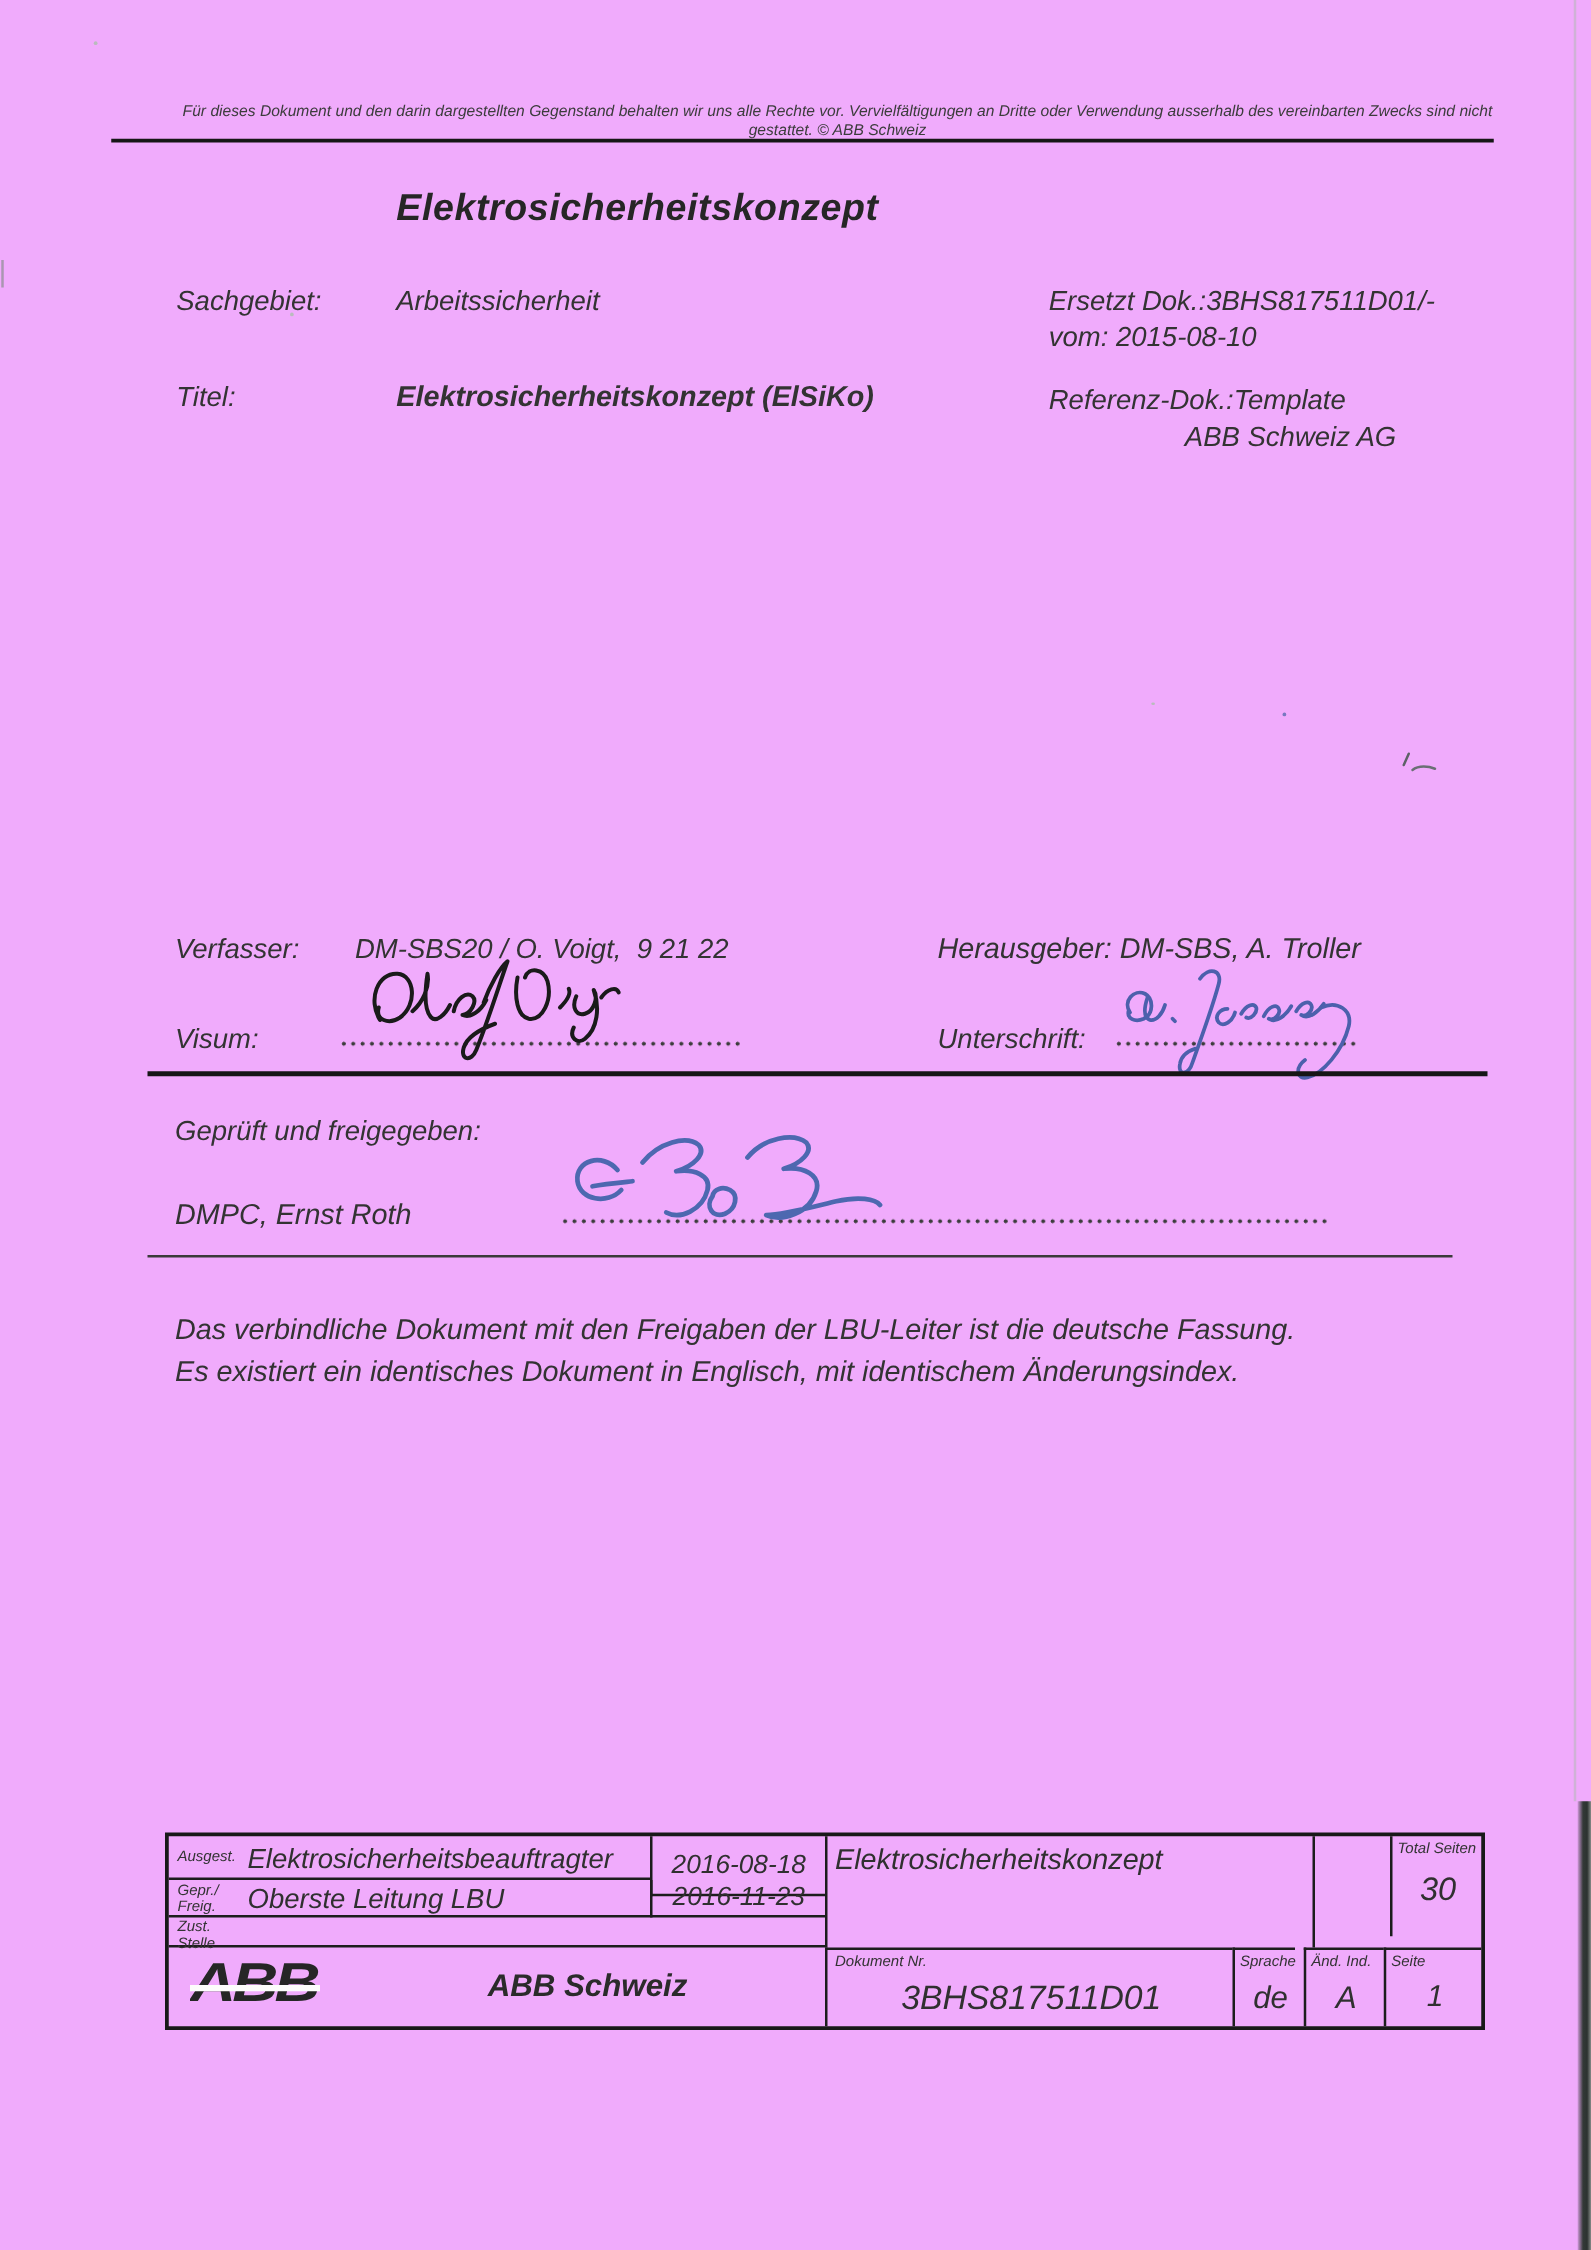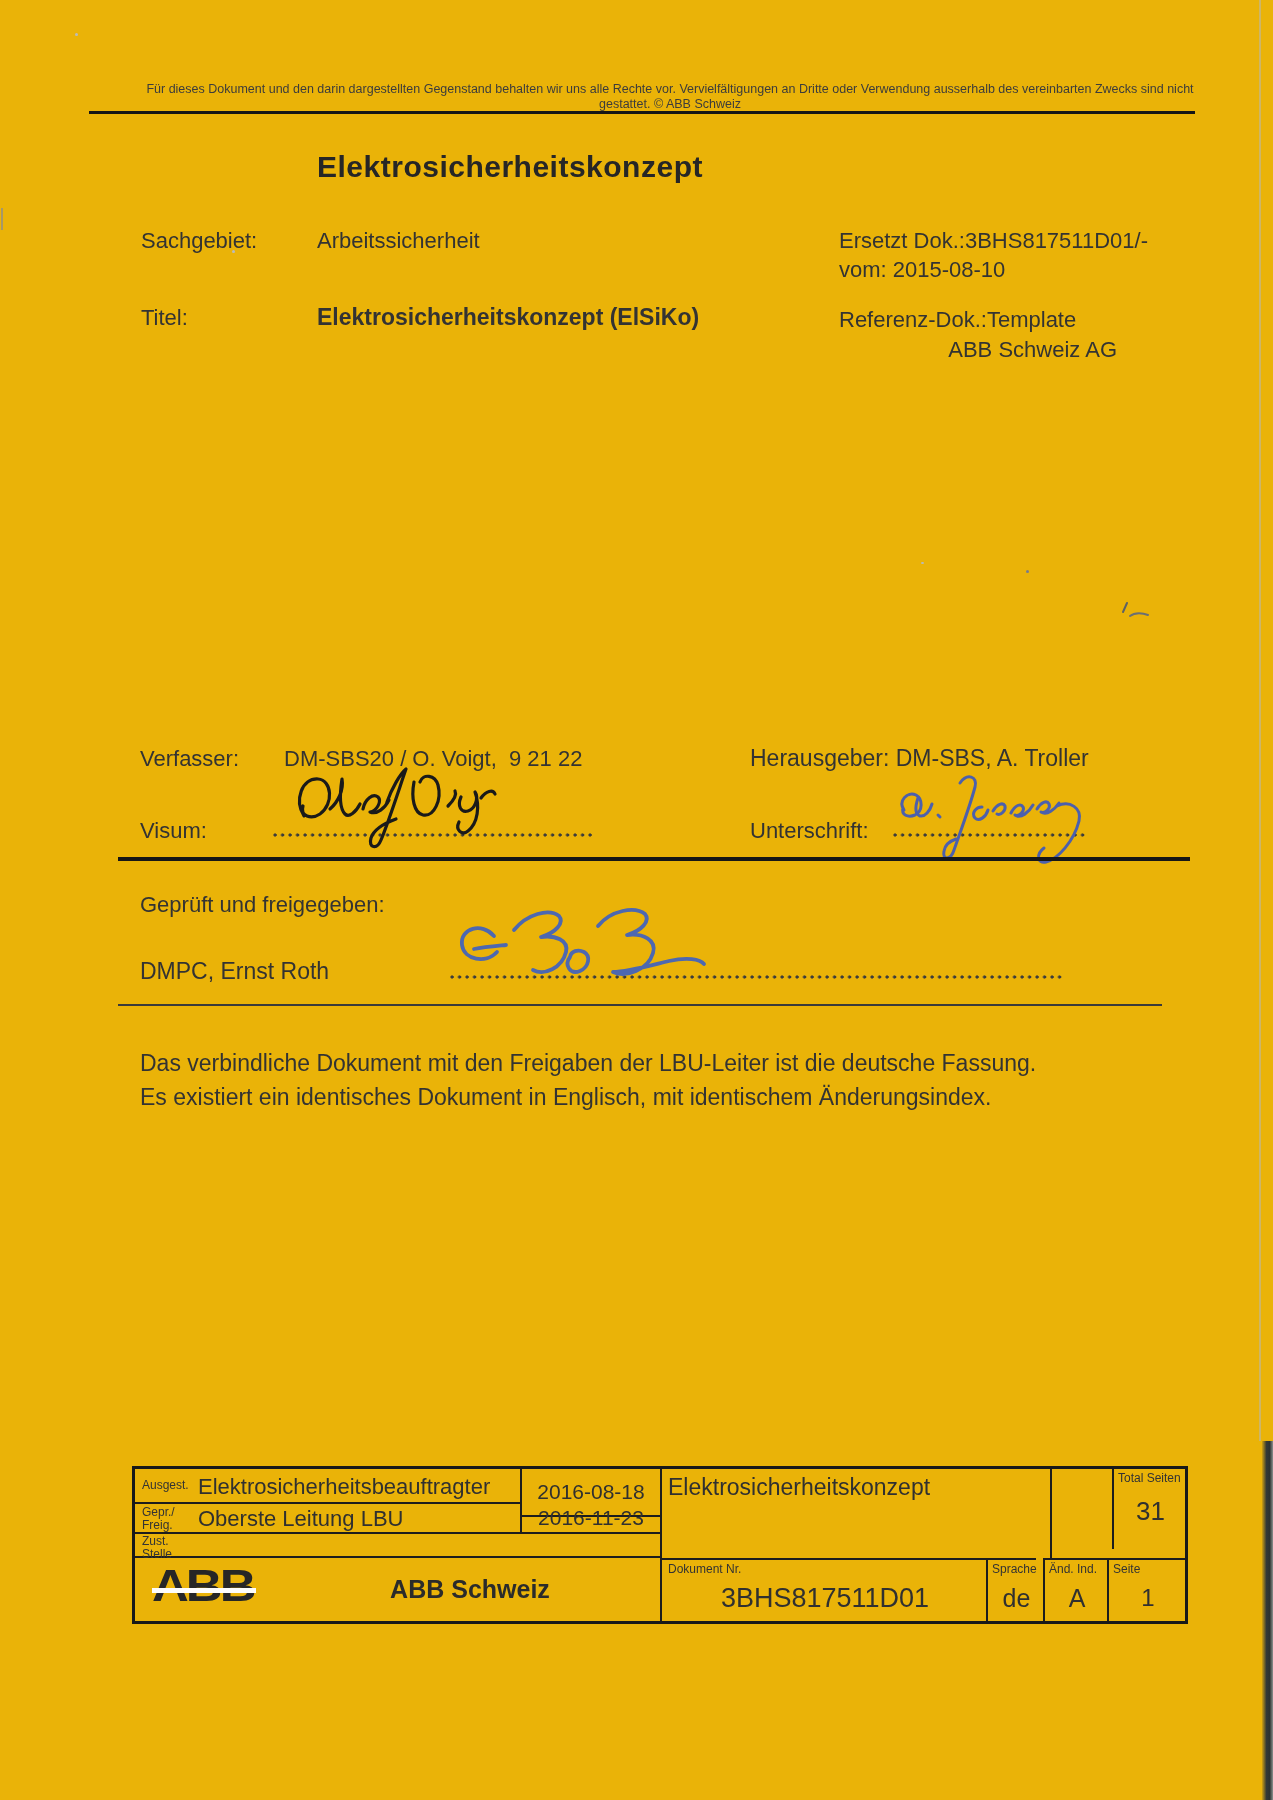--- a/index.html
+++ b/index.html
@@ -1,19 +1,19 @@
 <!DOCTYPE html>
 <html><head>
 <meta charset="utf-8">
 <style>
   html,body{margin:0;padding:0;background:#e9e9e7;}
   .page{
     position:relative;width:1273px;height:1800px;margin:0 auto;
-    background:#eab308;overflow:hidden;
-    font-family:"Liberation Sans", sans-serif;color:#2f2f2f;
+    background:#f0abfc;overflow:hidden;
+    font-family:"Liberation Sans", sans-serif;color:#2f2f2f;font-style:italic;
   }
   .abs{position:absolute;}
   .pre{white-space:pre-line;}
   .presp{white-space:pre;}
   
   .disclaimer{left:140px;top:82px;width:1060px;text-align:center;
     font-size:12.5px;line-height:15px;color:#3c3c3c;}
   .rule{background:#161616;}
   .top-rule{left:89px;top:111px;width:1106px;height:3px;}
   .doc-title{left:317px;top:150px;font-size:30px;font-weight:bold;color:#262626;letter-spacing:.5px;}
@@ -167,21 +167,21 @@
       </div>
     </div>
 
     <div class="cell bl" style="left:525px;top:0;width:390px;height:89px;">
       <span class="abs ft-val" style="left:6px;top:5px;font-size:23px;">Elektrosicherheitskonzept</span>
     </div>
     <div class="cell bl" style="left:915px;top:0;width:62px;height:89px;"></div>
     <div class="cell bl" style="left:977px;top:0;width:73px;height:80px;text-align:right;">
       <span class="abs sm" style="left:4px;top:3px;">Total Seiten</span>
       <div class="abs ctr" style="left:0;top:22px;width:73px;height:40px;">
-        <span class="ft-val" style="font-size:26px;">31</span>
+        <span class="ft-val" style="font-size:26px;">30</span>
       </div>
     </div>
 
     <div class="cell bl bt" style="left:525px;top:89px;width:326px;height:63px;">
       <span class="abs sm" style="left:6px;top:3px;">Dokument Nr.</span>
       <div class="abs ctr" style="left:0;top:16px;width:326px;height:44px;">
         <span class="ft-val" style="font-size:27px;">3BHS817511D01</span>
       </div>
     </div>
     <div class="cell bl bt" style="left:851px;top:89px;width:50px;height:63px;">

